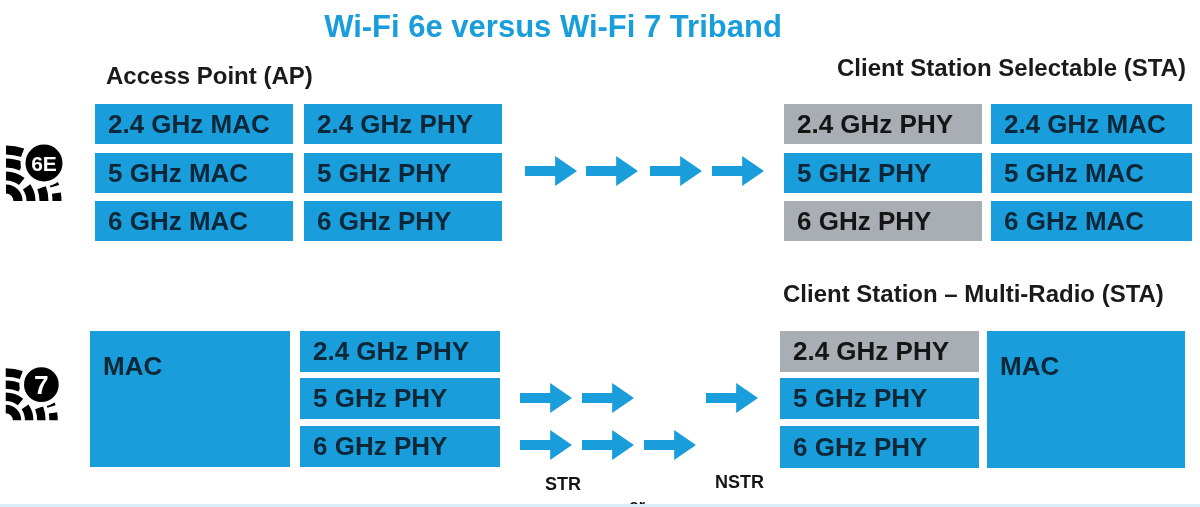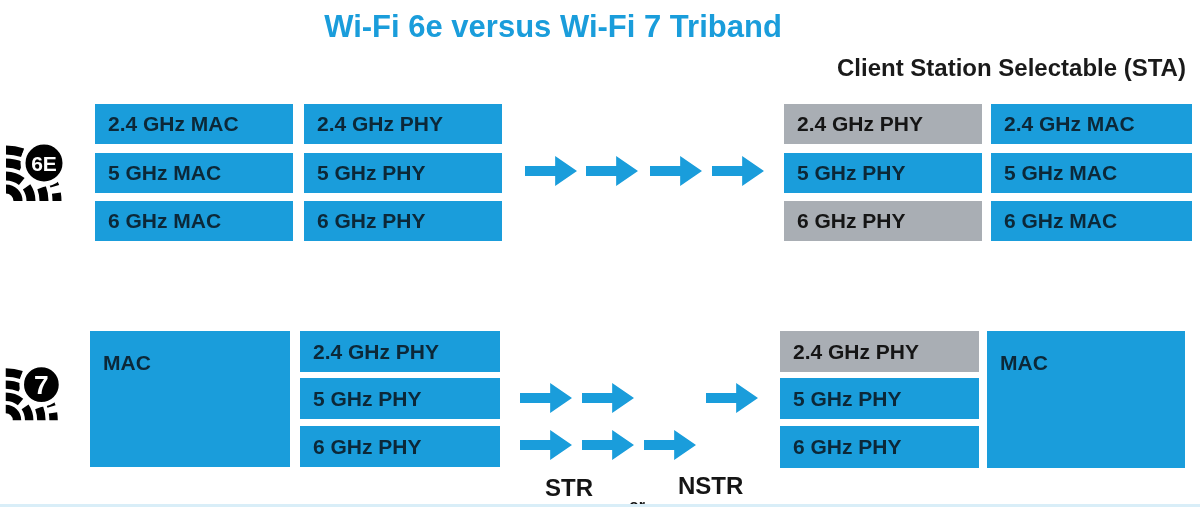--- a/index.html
+++ b/index.html
@@ -9,31 +9,31 @@
   }
   .title {
     position:absolute; top:9px; left:0; width:1106px; text-align:center;
     font-size:31px; font-weight:700; color:#1A9DDB; white-space:nowrap;
   }
   .hdr {
     position:absolute; font-size:24px; font-weight:700; color:#1a1a1a; white-space:nowrap;
   }
   .bx {
     position:absolute; background:#1A9DDB; color:#0C2838;
-    font-size:21px; font-weight:700; display:flex; align-items:center;
+    font-size:26px; font-weight:700; display:flex; align-items:center;
     padding-left:13px; box-sizing:border-box; white-space:nowrap;
   }
   .bx.gray { background:#A9AEB4; color:#151515; }
   .bx.tall { align-items:flex-start; padding-top:20px; }
   .arrow {
     position:absolute; width:52px; height:30px; background:#1A9DDB;
     clip-path: polygon(0% 33%, 58% 33%, 58% 0%, 100% 50%, 58% 100%, 58% 67%, 0% 67%);
   }
   .mode-lbl {
-    position:absolute; font-weight:700; color:#151515; font-size:24px; white-space:nowrap;
+    position:absolute; font-weight:700; color:#151515; font-size:18px; white-space:nowrap;
   }
   .wifi-icon { position:absolute; }
   .bottom-edge {
     position:absolute; left:0; bottom:0; width:1200px; height:3px; background:#D9EEF8;
   }
 </style>
 </head>
 <body>
 
 <div class="canvas">
@@ -44,20 +44,21 @@
     <g stroke="#000000" fill="none" stroke-width="9">
       <path d="M 4 48 A 12 12 0 0 1 16 60"></path>
       <path d="M 4 35 A 25 25 0 0 1 29 60" stroke-dasharray="17 7"></path>
       <path d="M 4 22 A 38 38 0 0 1 42 60" stroke-dasharray="16 7"></path>
       <path d="M 4 9  A 51 51 0 0 1 55 60" stroke-dasharray="17 7"></path>
     </g>
     <circle cx="42" cy="22" r="21" fill="#000000" stroke="#ffffff" stroke-width="5"></circle>
     <text x="42" y="30" text-anchor="middle" fill="#ffffff" font-family="Liberation Sans, sans-serif" font-size="21" font-weight="700">6E</text>
   </svg>
 
+  <div class="hdr" style="left:106px; top:62px;">Access Point (AP)</div>
 
   <div class="bx" style="left:95px;  top:104px; width:198px; height:40px;">2.4 GHz MAC</div>
   <div class="bx" style="left:304px; top:104px; width:198px; height:40px;">2.4 GHz PHY</div>
   <div class="bx" style="left:95px;  top:153px; width:198px; height:40px;">5 GHz MAC</div>
   <div class="bx" style="left:304px; top:153px; width:198px; height:40px;">5 GHz PHY</div>
   <div class="bx" style="left:95px;  top:201px; width:198px; height:40px;">6 GHz MAC</div>
   <div class="bx" style="left:304px; top:201px; width:198px; height:40px;">6 GHz PHY</div>
 
   <div class="arrow" style="left:525px; top:156px;"></div>
   <div class="arrow" style="left:586px; top:156px;"></div>
@@ -93,22 +94,23 @@
   <div class="arrow" style="left:520px; top:383px;"></div>
   <div class="arrow" style="left:582px; top:383px;"></div>
   <div class="arrow" style="left:706px; top:383px;"></div>
 
   <div class="arrow" style="left:520px; top:430px;"></div>
   <div class="arrow" style="left:582px; top:430px;"></div>
   <div class="arrow" style="left:644px; top:430px;"></div>
 
   <div class="mode-lbl" style="left:545px; top:474px;">STR</div>
   <div class="mode-lbl" style="left:629px; top:453px; font-size:16px;margin-top:44px;">or</div>
-  <div class="mode-lbl" style="left:678px; top:472px;">NSTR</div>
+  <div class="mode-lbl" style="left:715px; top:472px;">NSTR</div>
 
+  <div class="hdr" style="left:783px; top:280px;">Client Station – Multi-Radio (STA)</div>
 
   <div class="bx gray" style="left:780px; top:331px; width:199px; height:41px;">2.4 GHz PHY</div>
   <div class="bx" style="left:780px; top:378px; width:199px; height:41px;">5 GHz PHY</div>
   <div class="bx" style="left:780px; top:426px; width:199px; height:42px;">6 GHz PHY</div>
   <div class="bx tall" style="left:987px; top:331px; width:198px; height:137px;">MAC</div>
 
   <div class="bottom-edge"></div>
 </div>
 
 </body></html>

